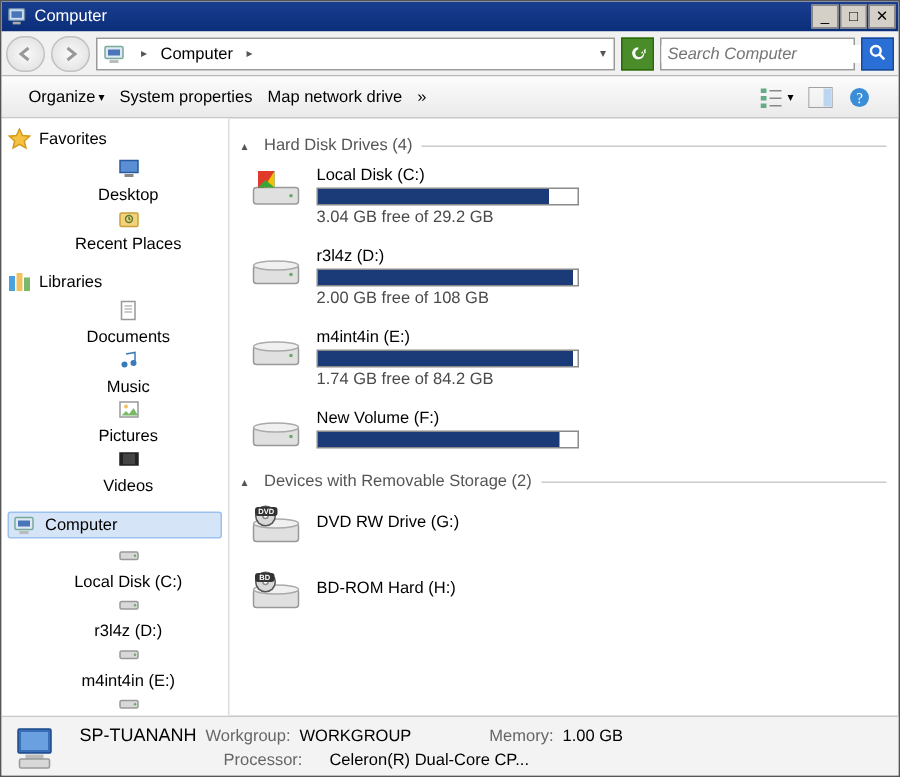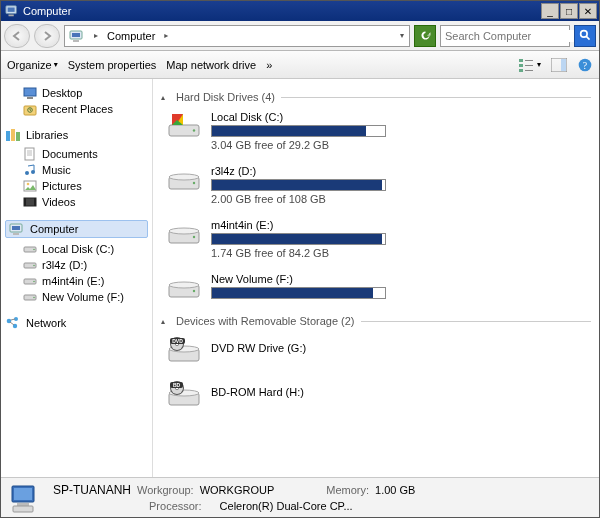--- a/index.html
+++ b/index.html
@@ -26,36 +26,36 @@
   .navbar {
     height: 30px; background:#f1f1f1; border-bottom:1px solid #b8b8b8;
     display:flex; align-items:center; padding:0 3px; gap:4px;
   }
   .navbtn { width:26px;height:24px;border:1px solid #c0c0c0;border-radius:13px;background:radial-gradient(#fafafa,#ddd);display:flex;align-items:center;justify-content:center;color:#999;}
   .addrwrap { flex:1; display:flex; align-items:center; height:22px; border:1px solid #9a9a9a; background:#fff;}
   .addrseg { display:flex;align-items:center;padding:0 4px;gap:4px;height:100%;}
   .addrdd { width:14px;display:flex;align-items:center;justify-content:center;color:#555;}
   .refresh { width:22px;height:22px;background:#4a8b2a;border:1px solid #2a6a0a;display:flex;align-items:center;justify-content:center;color:#fff;}
   .searchwrap{ width:130px;height:22px;border:1px solid #9a9a9a;background:#fff;display:flex;align-items:center;}
-  .searchinput{ flex:1;border:none;outline:none;font-size:11px;padding:0 4px;color:#777;}
+  .searchinput{ flex:1;border:none;outline:none;font-size:11px;padding:0 4px;color:#777;font-style:italic;}
   .searchbtn{width:22px;height:22px;background:#2a6fd6;display:flex;align-items:center;justify-content:center;border:1px solid #1a4a96;}
   
   .toolbar {
     height:28px;background:linear-gradient(#fcfcfc,#eaeaea);border-bottom:1px solid #c8c8c8;
-    display:flex;align-items:center;padding:0 6px;gap:10px;
+    display:flex;align-items:center;padding:0 18px;gap:10px;
   }
   .toolbtn{display:flex;align-items:center;gap:2px;cursor:default;}
   .toolspacer{flex:1;}
   .iconsmall{width:16px;height:16px;display:flex;align-items:center;justify-content:center;}
   
   .body{display:flex;height:398px;}
   .sidebar{width:152px;background:#fff;border-right:1px solid #ddd;padding:6px 4px;overflow:hidden;}
   .sbgrp{margin-bottom:10px;}
   .sbhdr{display:flex;align-items:center;gap:5px;margin-bottom:3px;font-size:11px;}
-  .sbitem{display:flex;align-items:center;gap:5px;padding:1px 0 1px 18px;font-size:11px;}
+  .sbitem{display:flex;align-items:center;gap:5px;padding:1px 0 1px 18px;font-size:11px;flex-direction:column;}
   .sbhdr.sel,.sbitem.sel{background:#d6e4f7;border:1px solid #9cc1ee;border-radius:2px;padding-left:17px;}
   .sbhdr.sel{padding-left:3px;}
   .main{flex:1;padding:6px 8px;overflow:auto;}
   .secttitle{display:flex;align-items:center;gap:6px;font-size:11px;color:#555;margin:6px 0 8px;}
   .secttitle .arrow{width:9px;}
   .secttitle .line{flex:1;height:1px;background:#ccc;}
   .drive{display:flex;gap:10px;margin:0 0 14px 6px;align-items:flex-start;}
   .driveicon{width:34px;height:28px;}
   .drivedata{}
   .drivename{font-size:11px;margin-bottom:2px;}
@@ -166,20 +166,28 @@
           <text x="7" y="10.5" text-anchor="middle" font-size="10" fill="#fff" font-family="Georgia">?</text>
         </svg>
     </span>
   </div>
 </div>
 
 <div class="body">
 
   <div class="sidebar">
     <div class="sbgrp">
+      <div class="sbhdr">
+        <span>
+            <svg width="16" height="16" viewBox="0 0 16 16">
+              <path d="M8 1l2 4.4 4.8.4-3.6 3.2 1.1 4.7L8 11.3 3.7 13.7l1.1-4.7L1.2 5.8 6 5.4z" fill="#f6c244" stroke="#d49a1a"></path>
+            </svg>
+          </span>
+        <span>Favorites</span>
+      </div>
       <div class="sbitem">
           <span>
             <svg width="14" height="14" viewBox="0 0 14 14">
               <rect x="1" y="2" width="12" height="8" fill="#5a8fd6" stroke="#2a5a9a"></rect>
               <rect x="4" y="11" width="6" height="2" fill="#888"></rect>
             </svg>
           </span>
           <span>Desktop</span>
         </div>
       <div class="sbitem">

